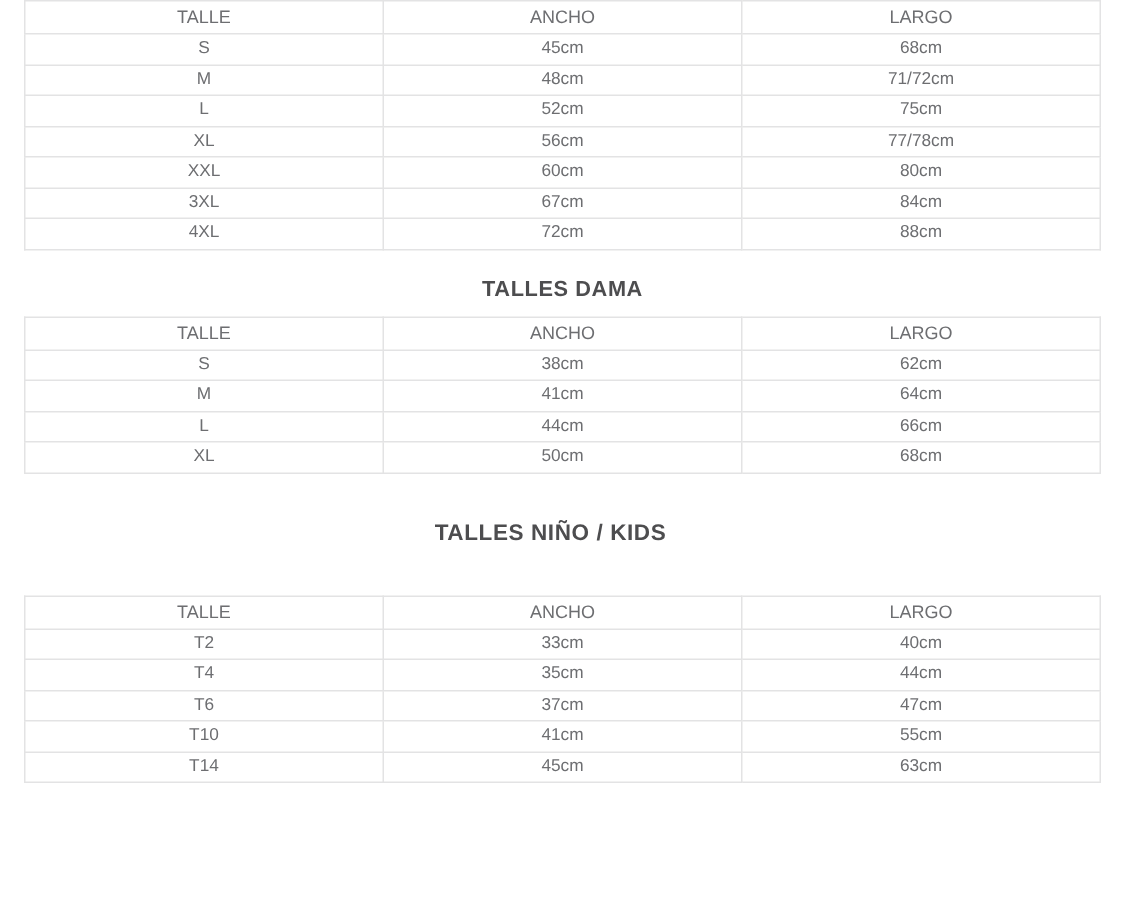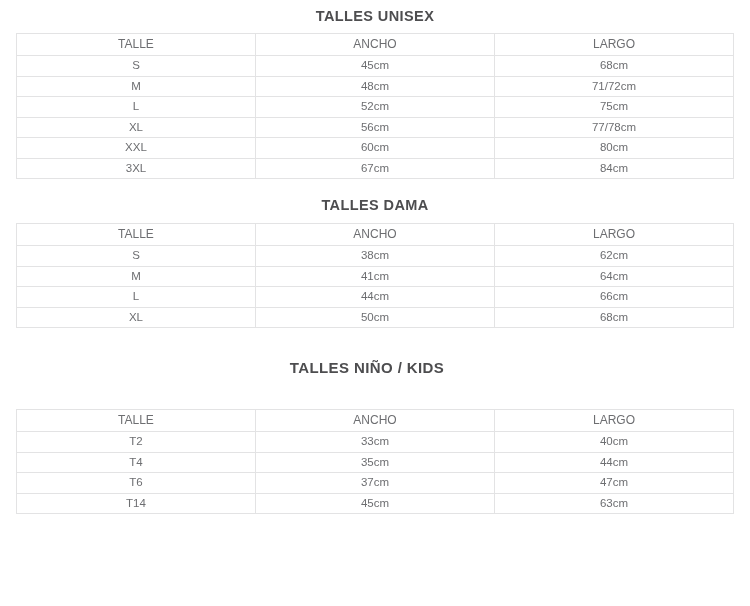--- a/index.html
+++ b/index.html
@@ -74,21 +74,20 @@
 
   .kids-table-wrap { padding: 0 16px; }
   table.kids-table td, table.kids-table th { height: 19.5px; line-height: 19.5px; }
 </style>
 </head>
 <body>
 
 <div class="page">
 
   <section class="section sec-unisex">
-    <div class="section-title">TALLES UNISEX</div>
     <div class="table-wrap">
       <table class="size-table">
         <colgroup>
             <col class="c1">
             <col class="c2">
             <col class="c3">
           </colgroup>
         <thead>
           <tr>
             <th>TALLE</th>
@@ -119,20 +118,25 @@
           </tr>
           <tr>
             <td>XXL</td>
             <td>60cm</td>
             <td>80cm</td>
           </tr>
           <tr>
             <td>3XL</td>
             <td>67cm</td>
             <td>84cm</td>
+          </tr>
+          <tr>
+            <td>4XL</td>
+            <td>72cm</td>
+            <td>88cm</td>
           </tr>
         </tbody>
       </table>
     </div>
   </section>
 
   <section class="section sec-dama">
     <div class="section-title">TALLES DAMA</div>
     <div class="table-wrap">
       <table class="size-table">
@@ -200,20 +204,25 @@
             <td>T4</td>
             <td>35cm</td>
             <td>44cm</td>
           </tr>
           <tr>
             <td>T6</td>
             <td>37cm</td>
             <td>47cm</td>
           </tr>
           <tr>
+            <td>T10</td>
+            <td>41cm</td>
+            <td>55cm</td>
+          </tr>
+          <tr>
             <td>T14</td>
             <td>45cm</td>
             <td>63cm</td>
           </tr>
         </tbody>
       </table>
     </div>
   </section>
 
 </div>

